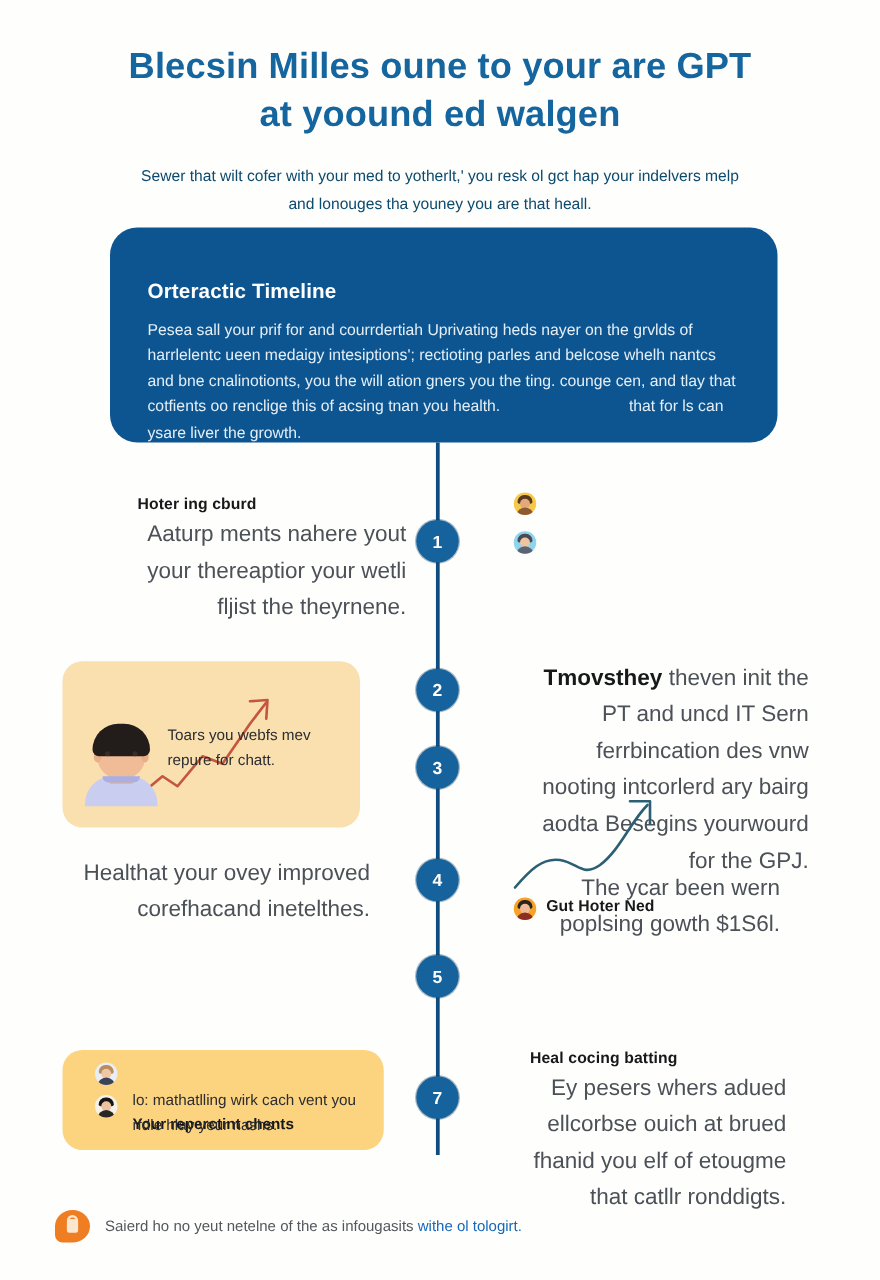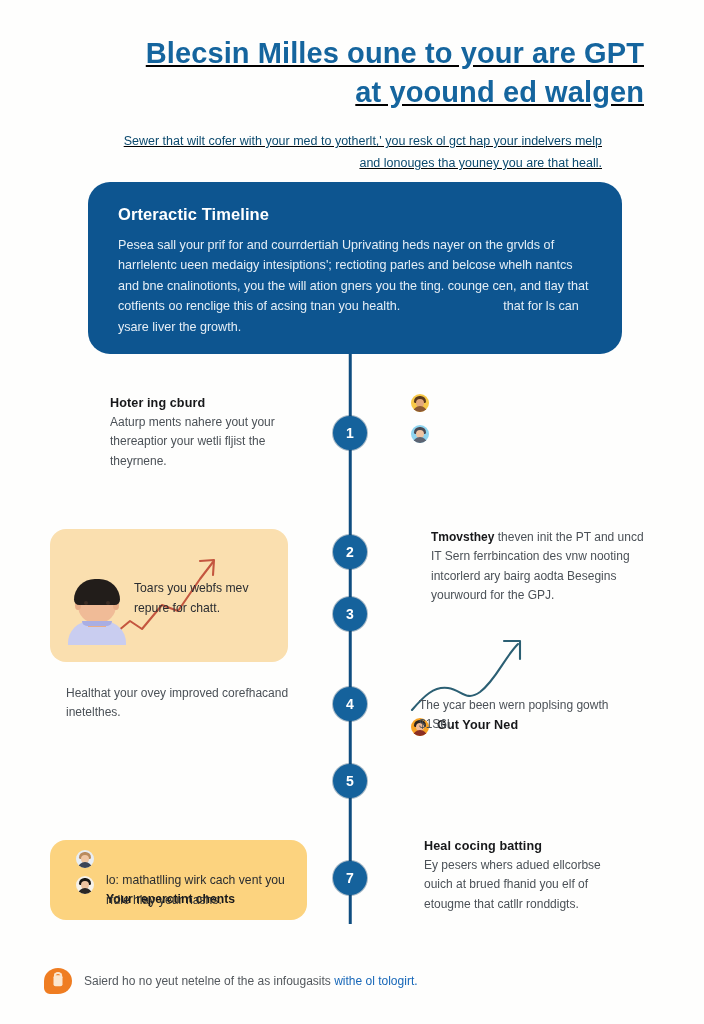--- a/index.html
+++ b/index.html
@@ -6,38 +6,38 @@
   body{
     width:704px;height:1024px;
     background:#fefefd;
     font-family:"Liberation Sans","DejaVu Sans",sans-serif;
     position:relative;overflow:hidden;
     -webkit-font-smoothing:antialiased;
   }
   .page{position:absolute;inset:0;}
 
   
-  .hero{position:absolute;left:0;right:0;top:34px;text-align:right;text-decoration:underline;}
+  .hero{position:absolute;left:0;right:0;top:34px;text-align:center;}
   .hero h1{
     margin:0;padding:0 60px;
     color:#15659e;
     font-size:29px;line-height:1.33;font-weight:700;
     letter-spacing:.1px;
   }
   .hero h1 .l2{display:block;}
   .hero p{
     margin:20px auto 0;width:500px;
     color:#0c4a6e;font-size:12.5px;line-height:1.75;font-weight:400;
   }
 
   
   .callout{
     position:absolute;left:88px;top:182px;width:534px;height:172px;
     background:#0d5590;border-radius:22px;box-sizing:border-box;
-    padding:23px 30px 0 30px;color:#fff;
+    padding:42px 30px 0 30px;color:#fff;
   }
   .callout h2{
     margin:0 0 11px 0;font-size:16.5px;font-weight:700;color:#ffffff;
     letter-spacing:.1px;
   }
   .callout .ctext{
     font-size:12.6px;line-height:1.62;color:#e4eef6;font-weight:400;
   }
   .callout .ctext .gap{display:inline-block;width:96px;}
 
@@ -54,21 +54,21 @@
     box-shadow:0 0 0 1px rgba(8,60,100,.35);
   }
 
   
   .blk{position:absolute;}
   .blk .t{
     color:#17181a;font-size:12.6px;font-weight:700;margin:0 0 3px 0;
     letter-spacing:.1px;
   }
   .blk .b{
-    color:#4b5157;font-size:12px;line-height:1.62;font-weight:400;margin:0;
+    color:#4b5157;font-size:18px;line-height:1.62;font-weight:400;margin:0;text-align:right;
   }
   .blk .b b{color:#17181a;font-weight:700;}
 
   
   .av{
     position:absolute;width:18px;height:18px;border-radius:50%;
     overflow:hidden;
   }
   .av .hair{position:absolute;left:3px;top:2px;right:3px;height:7px;border-radius:7px 7px 2px 2px;}
   .av .face{position:absolute;left:5px;top:5px;width:8px;height:8px;border-radius:50%;}
@@ -227,21 +227,21 @@
     <path d="M4 78 C16 64, 26 54, 40 56 C54 58, 58 70, 72 60 C88 48, 96 26, 110 12" fill="none" stroke="#2b5f73" stroke-width="2.1" stroke-linecap="round"></path>
     <polyline points="96,9 112,9 112,27" fill="none" stroke="#2b5f73" stroke-width="2.1" stroke-linecap="round" stroke-linejoin="round"></polyline>
   </svg>
 
   <div class="av" style="left:411px;top:718px;background:#f7a325;">
     <div class="hair" style="background:#2a2320;"></div>
     <div class="face" style="background:#f0bb97;"></div>
     <div class="body" style="background:#8c2f22;"></div>
   </div>
   <div class="blk" style="left:437px;top:718px;width:195px;">
-    <p class="t">Gut Your Ned</p>
+    <p class="t">Gut Hoter Ned</p>
   </div>
   <div class="blk" style="left:419px;top:696px;width:205px;">
     <p class="b">
       <span>The ycar been wern poplsing</span>
       <span>gowth $1S6l.</span>
     </p>
   </div>
 
   <div class="card card-amber" style="left:50px;top:840px;width:245px;height:80px;">
     <div class="av" style="left:26px;top:10px;background:#e8eef5;">

